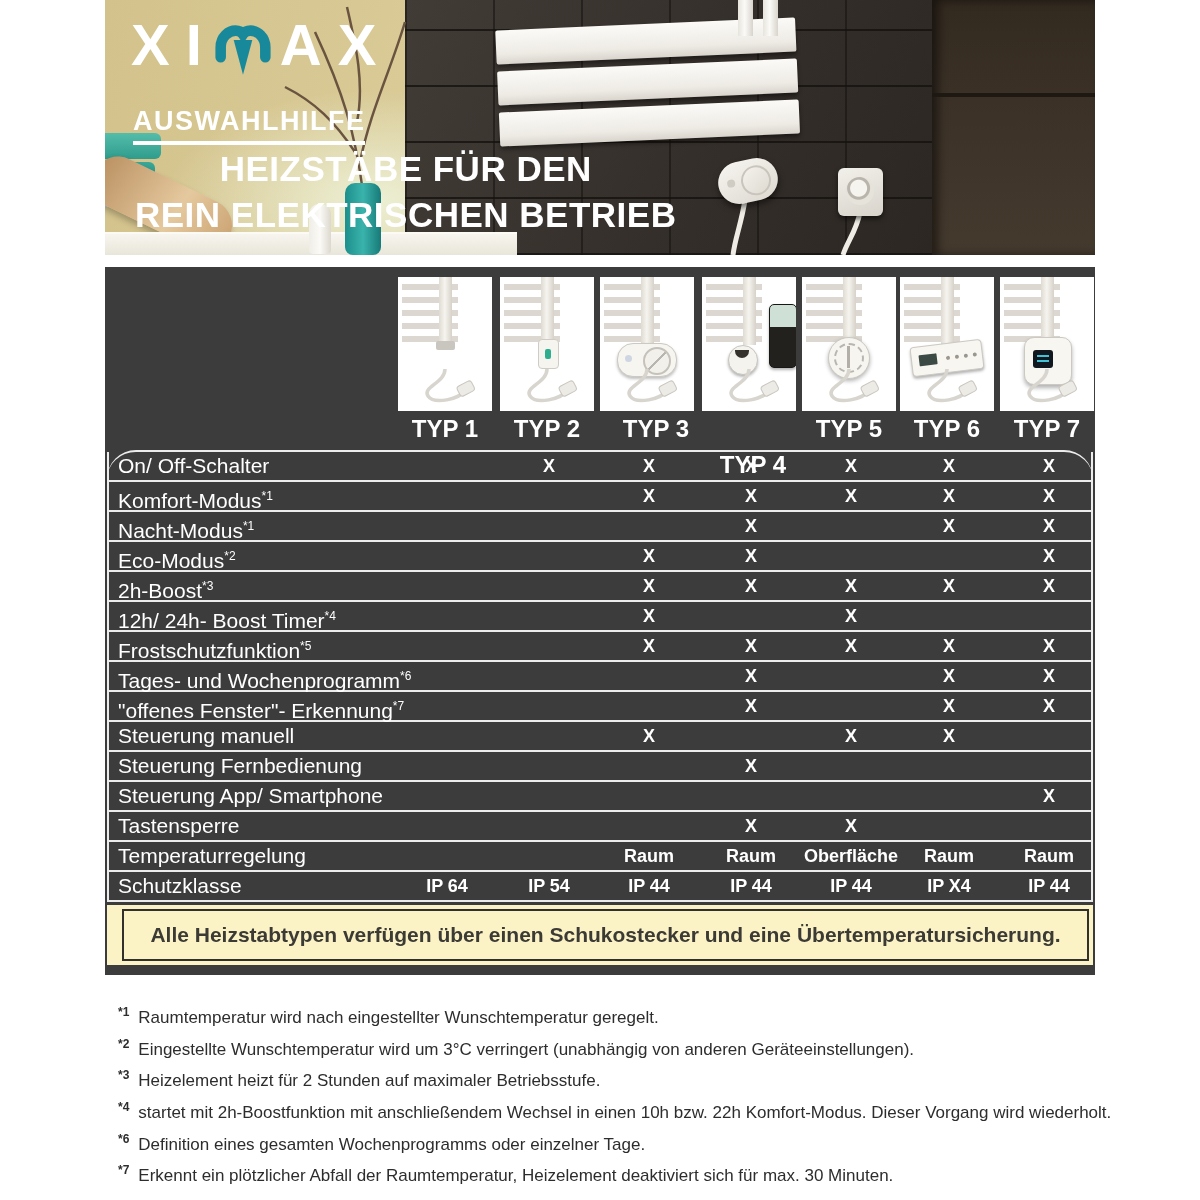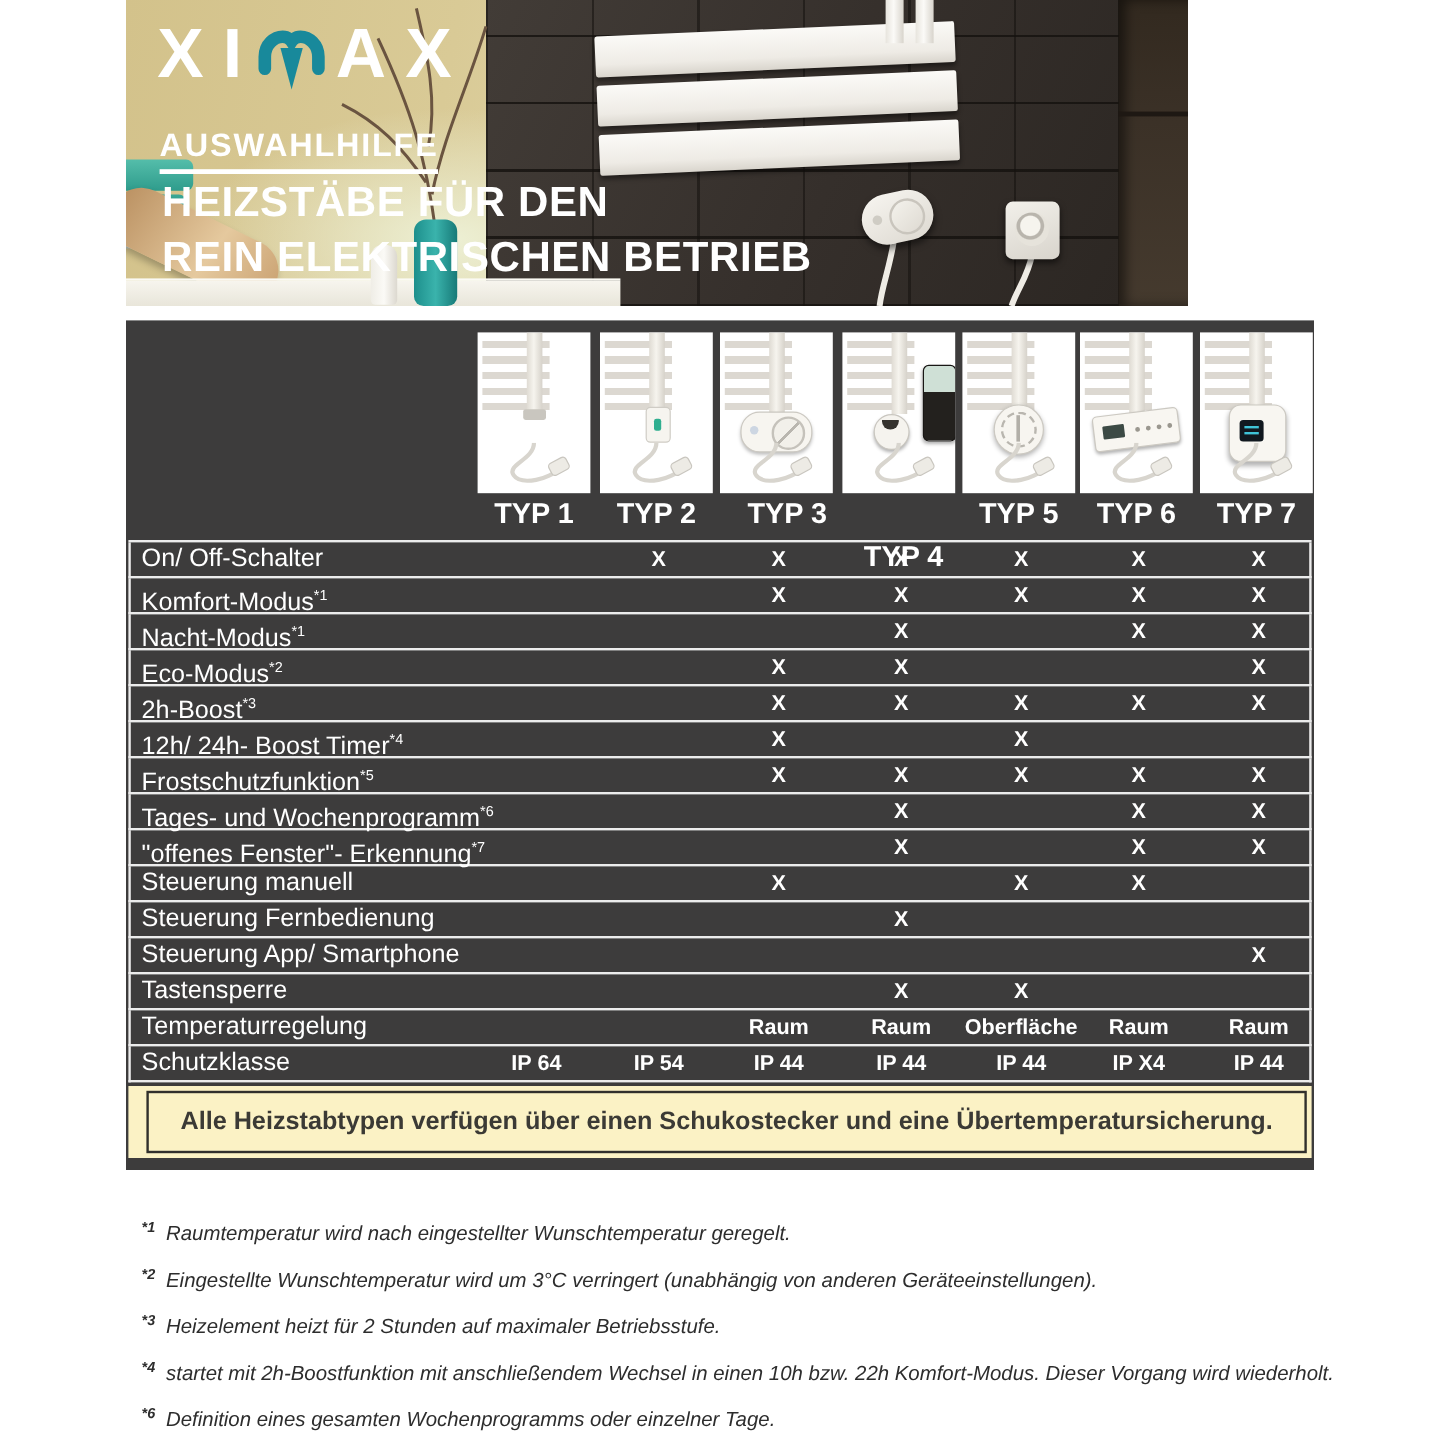--- a/index.html
+++ b/index.html
@@ -1,21 +1,21 @@
 <!DOCTYPE html>
 <html style="--table-bg: #3D3C3C; --banner-bg: #FBF2C5;"><head>
 <meta charset="utf-8">
 <style>
   html,body{margin:0;padding:0;background:#fff;}
   .page{position:relative;width:1200px;height:1200px;background:#fff;overflow:hidden;
         font-family:"Liberation Sans",sans-serif;}
 
   
-  .hero{position:absolute;left:105px;top:0;width:885px;height:255px;overflow:hidden;
-        background:linear-gradient(100deg,#d3c28b 0%,#d9ca96 30%,#ddd1a2 45%);}
+  .hero{position:absolute;left:105px;top:0;width:990px;height:255px;overflow:hidden;
+        background:linear-gradient(100deg,#d3c28b 0%,#d9ca96 30%,#ddd1a2 45%);text-align:center;}
   .hero-light{position:absolute;left:60px;top:90px;width:420px;height:220px;border-radius:50%;
         background:radial-gradient(closest-side,rgba(238,242,216,.95),rgba(238,242,216,0));}
   .tile-wall{position:absolute;left:300px;top:0;width:530px;height:255px;background:#38332f;
         background-image:
           repeating-linear-gradient(0deg,rgba(20,17,14,.8) 0 2px,transparent 2px 56px),
           repeating-linear-gradient(90deg,rgba(20,17,14,.55) 0 2px,transparent 2px 88px),
           linear-gradient(115deg,#423c37 0%,#352f2b 55%,#2c2723 100%);}
   .cabinet{position:absolute;left:827px;top:0;width:163px;height:255px;
         background:linear-gradient(180deg,#32291f 0%,#3b3127 40%,#453a2e 100%);
         box-shadow:inset 6px 0 10px rgba(0,0,0,.5);}
@@ -109,37 +109,37 @@
         background:#3c4a45;border-radius:1px;}
   .button-panel-icon::after{content:"";position:absolute;left:34px;top:12px;width:4px;height:4px;border-radius:50%;
         background:#9a978f;box-shadow:9px 0 0 #9a978f,18px 0 0 #9a978f,27px 0 0 #9a978f;}
   .smart-control-box-icon{left:24px;top:60px;width:46px;height:46px;border-radius:10px;
         background:#f8f6f1;border:1px solid #ccc9c2;box-shadow:0 3px 4px rgba(0,0,0,.3);}
   .smart-control-box-icon::before{content:"";position:absolute;left:8px;top:12px;width:20px;height:18px;
         border-radius:3px;background:#11181f;}
   .smart-control-box-icon::after{content:"";position:absolute;left:12px;top:17px;width:12px;height:2px;
         background:#3fc3d8;box-shadow:0 5px 0 #3fc3d8;}
 
-  .rows-wrap{position:absolute;left:2px;top:183px;width:986px;border-top:2px solid #ececec;}
+  .rows-wrap{position:absolute;left:2px;top:183px;width:986px;border-top:2px solid #ececec;border-radius:29px;}
   .feature-row{position:relative;height:30px;box-sizing:border-box;
         border:2px solid #ececec;border-top:none;}
   .feature-row .flabel{position:absolute;left:9px;top:1px;color:#fff;font-size:21px;line-height:26px;white-space:nowrap;}
   .feature-row .flabel sup{font-size:12px;}
   .feature-row .mark{position:absolute;top:1px;width:96px;text-align:center;color:#fff;
         font-size:18px;font-weight:700;line-height:26px;}
 
   .banner{position:absolute;left:2px;top:638px;width:986px;height:60px;box-sizing:border-box;
         background:var(--banner-bg,#fbf2c5);padding:4px;}
   .banner-inner{height:100%;box-sizing:border-box;border:2px solid #31302c;
         display:flex;align-items:center;justify-content:center;margin-left:11px;}
   .banner-inner span{font-size:21px;font-weight:700;color:#3b3a35;}
 
   
   .footnotes{position:absolute;left:118px;top:1001px;width:980px;color:#2d2d2d;}
-  .note{font-style:italic;font-size:17px;line-height:23px;margin-bottom:4px;white-space:nowrap;margin-top:11px;}
+  .note{font-size:17px;line-height:23px;margin-bottom:4px;white-space:nowrap;}
   .note sup{font-size:12px;font-weight:700;margin-right:9px;}
 </style>
 </head>
 <body>
 
 <div class="page">
 
   <div class="hero">
     <div class="hero-light"></div>
     <div class="tile-wall"></div>

